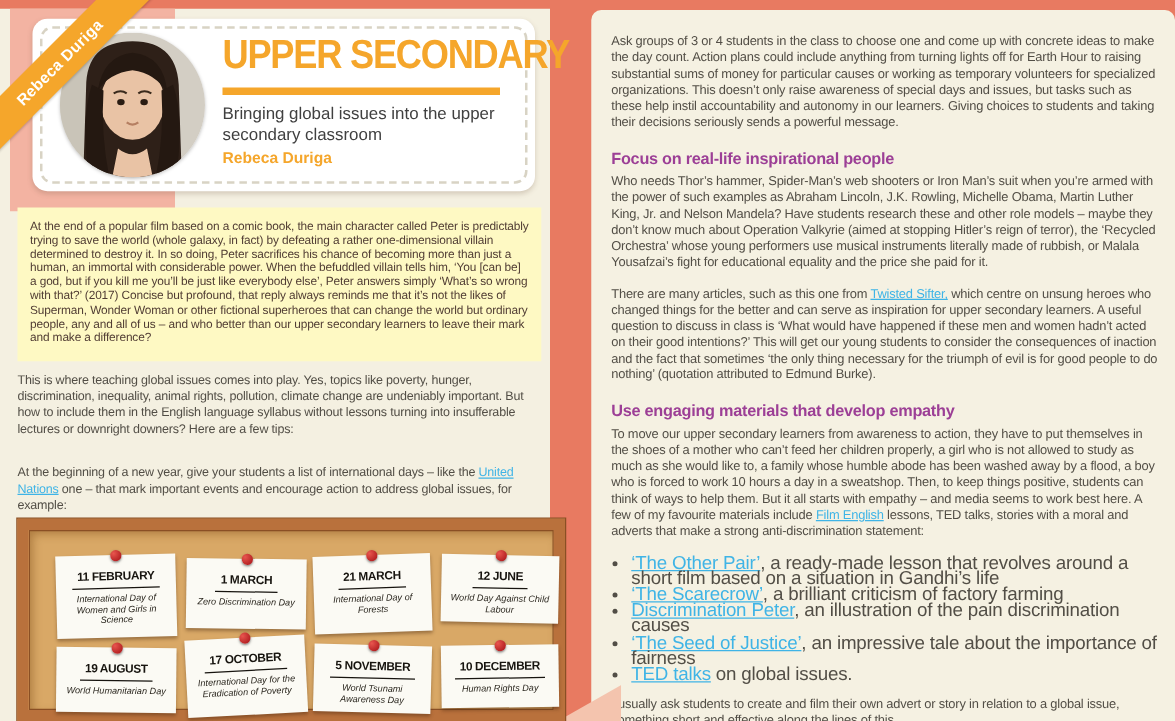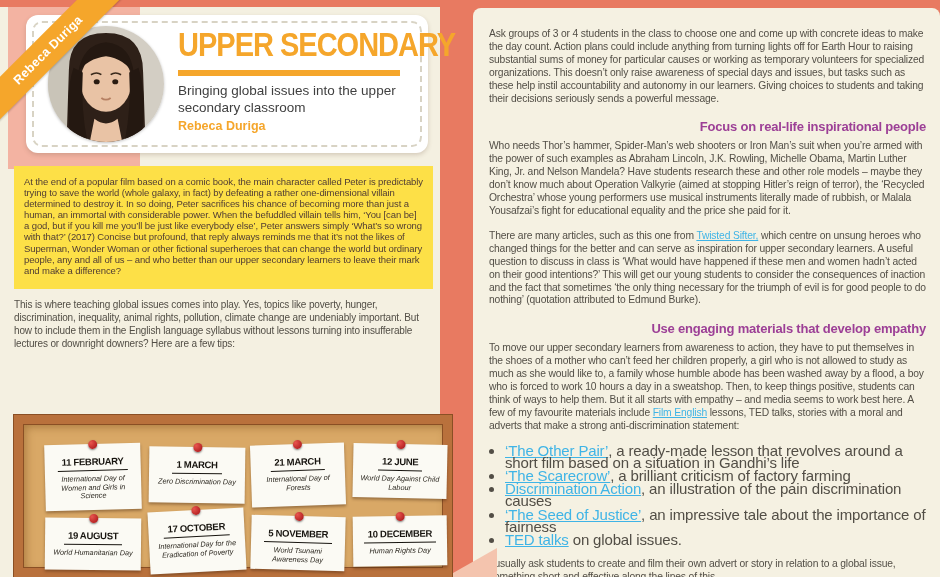--- a/index.html
+++ b/index.html
@@ -15,21 +15,21 @@
   .avatar{position:absolute;left:22px;top:11px;width:116px;height:116px;border-radius:50%;overflow:hidden;box-shadow:0 1px 3px rgba(0,0,0,.25);}
   .head-text{position:absolute;left:152px;top:14px;width:240px;}
   .head-title{font-size:29px;font-weight:800;letter-spacing:-1px;color:#f5a62b;line-height:1;transform:scaleY(1.12);transform-origin:left top;white-space:nowrap;}
   .head-bar{width:222px;height:6px;background:#f5a62b;margin:12px 0 7px 0;}
   .head-sub{font-size:13.5px;color:#404040;line-height:1.25;}
   .head-author{font-size:12.5px;font-weight:bold;color:#f5a62b;margin-top:2px;}
 
   .ribbon{position:absolute;left:-52px;top:28px;width:200px;height:30px;background:#f5a62b;transform:rotate(-45deg);display:flex;align-items:center;justify-content:center;box-shadow:0 1px 2px rgba(0,0,0,.2);z-index:5;}
   .ribbon span{color:#fff;font-weight:bold;font-size:12.5px;letter-spacing:.3px;}
 
-  .intro-box{position:absolute;left:14px;top:159px;width:399px;height:103px;background:#fde047;padding:10px;color:#503c33;font-size:9.5px;line-height:11.1px;letter-spacing:-0.1px;overflow:hidden;}
+  .intro-box{position:absolute;left:14px;top:159px;width:399px;height:103px;background:#fef9c3;padding:10px;color:#503c33;font-size:9.5px;line-height:11.1px;letter-spacing:-0.1px;overflow:hidden;}
   .lp-para{position:absolute;left:14px;width:414px;color:#524e46;font-size:10px;line-height:12.9px;letter-spacing:-0.15px;}
   .p-intro2{top:292px;}
   .lp-head{position:absolute;left:14px;top:349px;color:#9c3f96;font-weight:bold;font-size:13.5px;letter-spacing:-0.2px;}
   .p-aware{top:366px;}
   a.lnk{color:#3fb4e6;margin-top:43px;}
 
   
   .board{position:absolute;left:14px;top:408px;width:438px;height:162px;background:#d9a866;border:9px solid #b9713c;box-sizing:border-box;box-shadow:inset 0 0 0 1px #8a4f24, inset 3px 3px 8px rgba(120,70,20,.45), 0 0 0 1px #8a4f24;z-index:2;}
   .note{position:absolute;background:#fbfaf4;box-shadow:0 2px 3px rgba(60,30,10,.4);text-align:center;padding-top:7px;box-sizing:border-box;}
   .note .pin{position:absolute;top:-4px;left:50%;margin-left:-4px;width:9px;height:9px;border-radius:50%;background:radial-gradient(circle at 30% 30%,#e8554e,#a30f14);box-shadow:0 1px 2px rgba(0,0,0,.5);}
@@ -43,21 +43,21 @@
   .n6{left:126px;top:86px;width:96px;height:62px;transform:rotate(-3deg);}
   .n7{left:228px;top:92px;width:94px;height:54px;transform:rotate(1.5deg);}
   .n8{left:330px;top:92px;width:94px;height:50px;transform:rotate(-.8deg);}
 
   
   .page-arrow{position:absolute;left:446px;top:548px;width:51px;height:29px;background:#f4c4ae;clip-path:polygon(0 100%,100% 0,100% 100%);z-index:1;}
 
   
   .right-panel{position:absolute;left:473px;top:8px;width:467px;height:569px;background:#f5f1e2;border-radius:8px 8px 0 0;box-sizing:border-box;padding:20px 14px 0 16px;}
   .right-panel p{margin:0 0 12px 0;color:#524e46;font-size:10.3px;line-height:12.9px;letter-spacing:-0.15px;}
-  .rp-head{margin:14px 0 6px 0;color:#9c3f96;font-weight:bold;font-size:13px;letter-spacing:-0.2px;text-align:right;}
+  .rp-head{margin:14px 0 6px 0;color:#9c3f96;font-weight:bold;font-size:13px;letter-spacing:-0.2px;}
   .right-panel ul{margin:2px 0 12px 0;padding-left:16px;color:#524e46;font-size:15px;line-height:12.2px;letter-spacing:-0.15px;}
   .right-panel li{margin-bottom:1px;}
 </style>
 </head>
 <body>
 
 <div class="stage">
 
   <div class="left-panel">
     <div class="pink-corner"></div>
@@ -91,20 +91,23 @@
 
     <div class="ribbon">
       <span>Rebeca Duriga</span>
     </div>
 
     <div class="intro-box">At the end of a popular film based on a comic book, the main character called Peter is predictably trying to save the world (whole galaxy, in fact) by defeating a rather one-dimensional villain determined to destroy it. In so doing, Peter sacrifices his chance of becoming more than just a human, an immortal with considerable power. When the befuddled villain tells him, ‘You [can be] a god, but if you kill me you’ll be just like everybody else’, Peter answers simply ‘What’s so wrong with that?’ (2017) Concise but profound, that reply always reminds me that it’s not the likes of Superman, Wonder Woman or other fictional superheroes that can change the world but ordinary people, any and all of us – and who better than our upper secondary learners to leave their mark and make a difference?</div>
 
     <div class="lp-para p-intro2">This is where teaching global issues comes into play. Yes, topics like poverty, hunger, discrimination, inequality, animal rights, pollution, climate change are undeniably important. But how to include them in the English language syllabus without lessons turning into insufferable lectures or downright downers? Here are a few tips:</div>
 
 
+    <div class="lp-para p-aware">
+      <span>At the beginning of a new year, give your students a list of international days – like the </span><a class="lnk" href="#">United Nations</a><span> one – that mark important events and encourage action to address global issues, for example:</span>
+    </div>
 
     <div class="board">
       <div class="note n1">
         <div class="pin"></div>
         <span class="ndate">11 FEBRUARY</span>
         <div class="ndesc">International Day of Women and Girls in Science</div>
       </div>
       <div class="note n2">
         <div class="pin"></div>
         <span class="ndate">1 MARCH</span>
@@ -155,21 +158,21 @@
     </p>
 
     <div class="rp-head">Use engaging materials that develop empathy</div>
     <p>
       <span>To move our upper secondary learners from awareness to action, they have to put themselves in the shoes of a mother who can’t feed her children properly, a girl who is not allowed to study as much as she would like to, a family whose humble abode has been washed away by a flood, a boy who is forced to work 10 hours a day in a sweatshop. Then, to keep things positive, students can think of ways to help them. But it all starts with empathy – and media seems to work best here. A few of my favourite materials include </span><a class="lnk" href="#">Film English</a><span> lessons, TED talks, stories with a moral and adverts that make a strong anti-discrimination statement:</span>
     </p>
 
     <ul>
       <li><a class="lnk" href="#">‘The Other Pair’</a><span>, a ready-made lesson that revolves around a short film based on a situation in Gandhi’s life</span></li>
       <li><a class="lnk" href="#">‘The Scarecrow’</a><span>, a brilliant criticism of factory farming</span></li>
-      <li><a class="lnk" href="#">Discrimination Action</a><span>, an illustration of the pain discrimination causes</span></li>
+      <li><a class="lnk" href="#">Discrimination Peter</a><span>, an illustration of the pain discrimination causes</span></li>
       <li><a class="lnk" href="#">‘The Seed of Justice’</a><span>, an impressive tale about the importance of fairness</span></li>
       <li><a class="lnk" href="#">TED talks</a><span> on global issues.</span></li>
     </ul>
 
     <p>
       <span>I usually ask students to create and film their own advert or story in relation to a global issue, something short and effective along the lines of this </span>
     </p>
   </div>
 
 </div>

